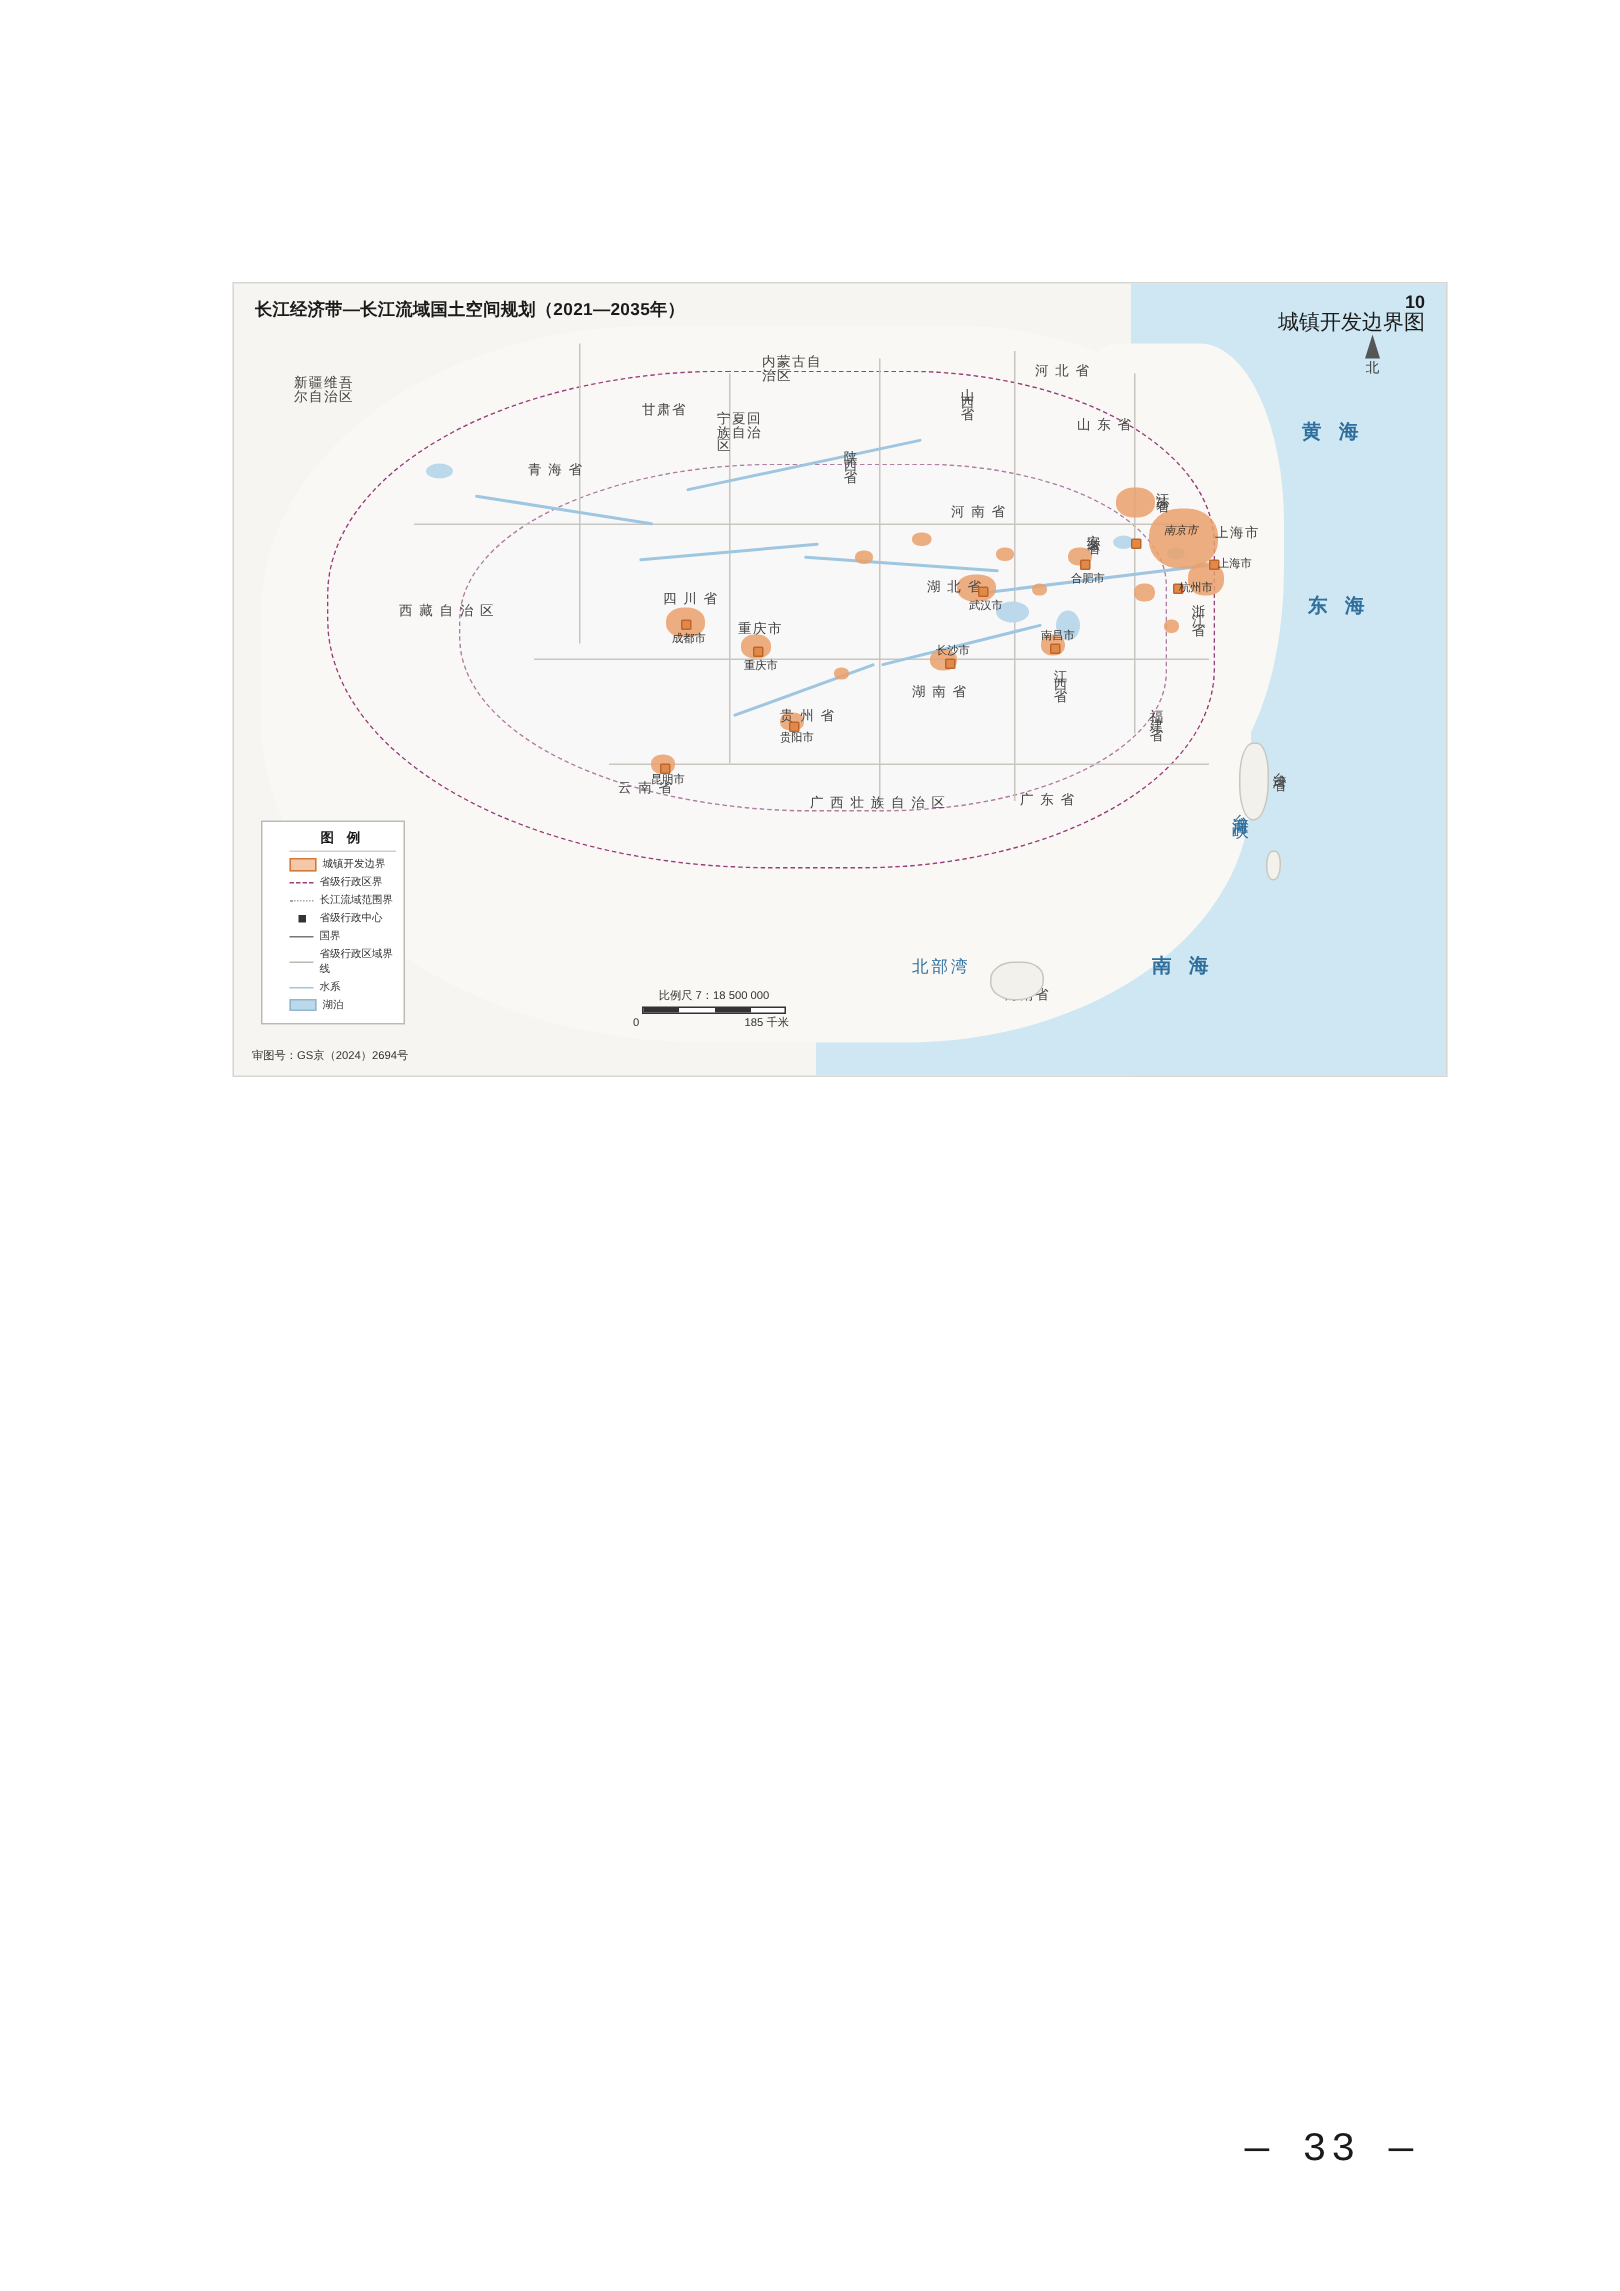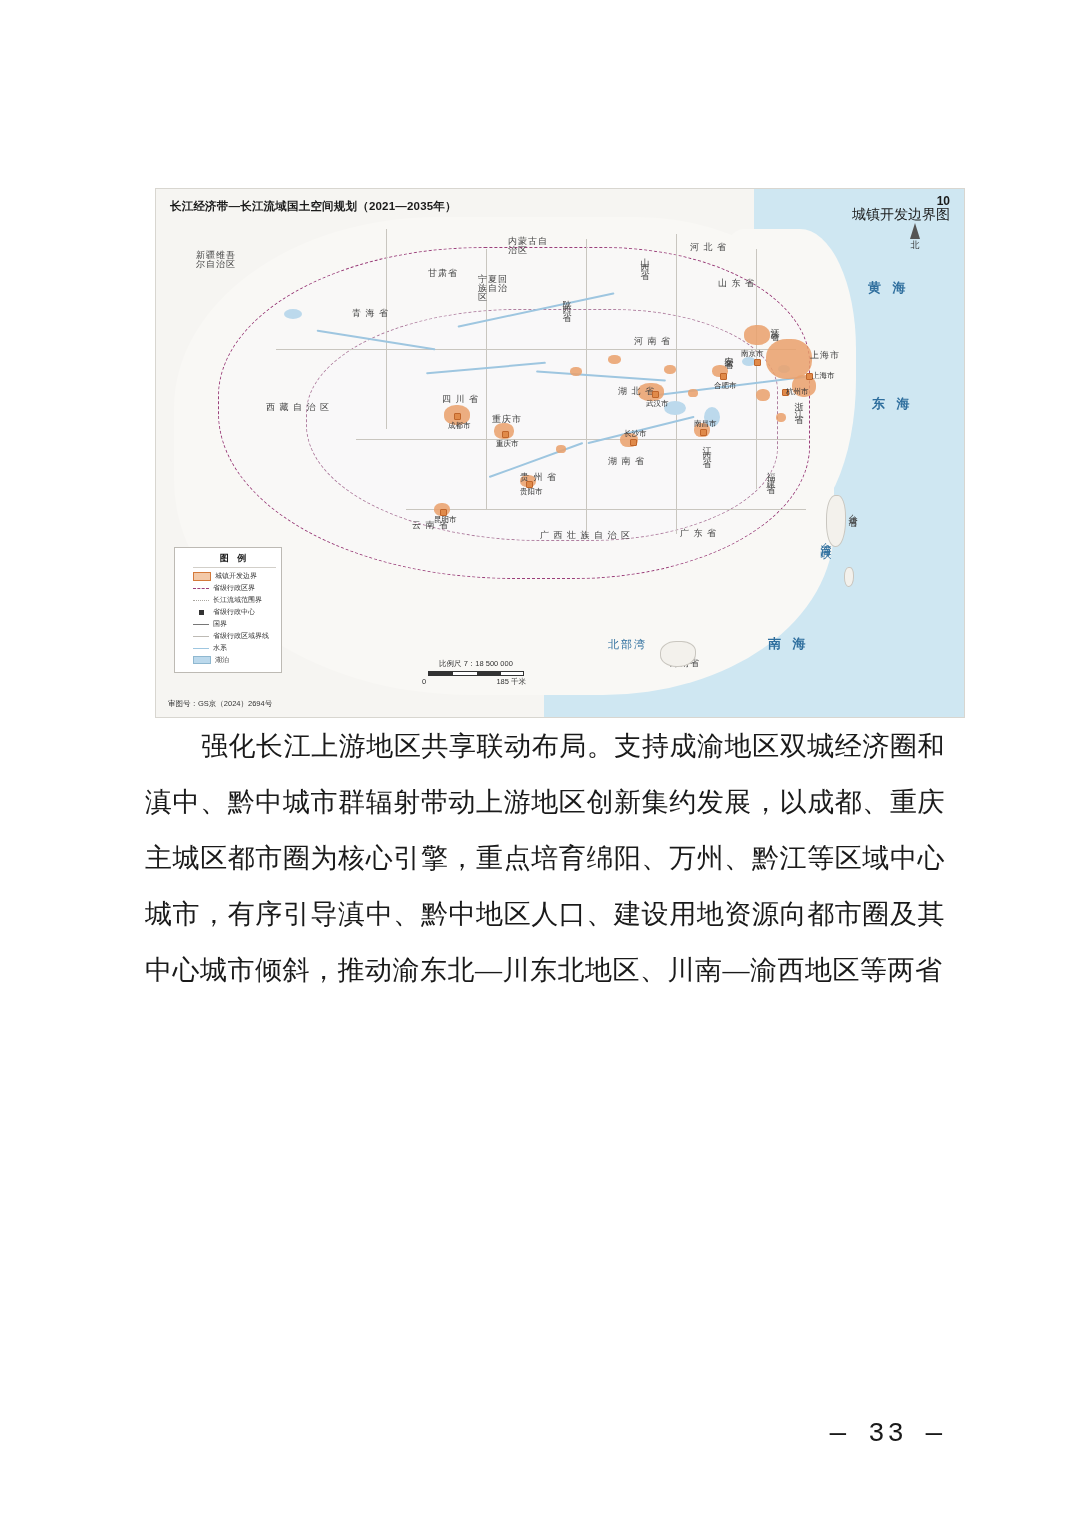--- a/index.html
+++ b/index.html
@@ -154,22 +154,22 @@
   .lake {
     position: absolute;
     background: #bcd9ec;
     border-radius: 50%;
   }
 
   
   .legend {
     position: absolute;
     left: 18px;
-    bottom: 44px;
-    width: 108px;
+    bottom: 34px;
+    width: 96px;
     background: #ffffff;
     border: 1px solid #bdbab4;
     padding: 4px 5px 5px 18px;
     box-sizing: border-box;
   }
   .legend-title {
     font-family: "Liberation Sans", sans-serif;
     font-size: 9px;
     font-weight: bold;
     text-align: center;
@@ -344,21 +344,21 @@
       <div class="prov-label v" style="left:690px; top:318px; height:26px;">台湾省</div>
       <div class="prov-label" style="left:514px; top:468px;">海南省</div>
 
       <div class="city-dot" style="left:298px; top:224px;"></div>
       <div class="city-name" style="left:292px; top:232px;">成都市</div>
       <div class="city-dot" style="left:346px; top:242px;"></div>
       <div class="city-name" style="left:340px; top:250px;">重庆市</div>
       <div class="city-dot" style="left:496px; top:202px;"></div>
       <div class="city-name" style="left:490px; top:210px;">武汉市</div>
       <div class="city-dot" style="left:598px; top:170px;"></div>
-      <div class="city-name" style="left:585px; top:160px;">南京市</div>
+      <div class="city-name" style="left:620px; top:160px;font-style:italic;">南京市</div>
       <div class="city-dot" style="left:650px; top:184px;"></div>
       <div class="city-name" style="left:656px; top:182px;">上海市</div>
       <div class="city-dot" style="left:626px; top:200px;"></div>
       <div class="city-name" style="left:630px; top:198px;">杭州市</div>
       <div class="city-dot" style="left:564px; top:184px;"></div>
       <div class="city-name" style="left:558px; top:192px;">合肥市</div>
       <div class="city-dot" style="left:544px; top:240px;"></div>
       <div class="city-name" style="left:538px; top:230px;">南昌市</div>
       <div class="city-dot" style="left:474px; top:250px;"></div>
       <div class="city-name" style="left:468px; top:240px;">长沙市</div>
@@ -433,16 +433,15 @@
           <span>0</span>
           <span>185 千米</span>
         </div>
       </div>
 
       <div class="approval">审图号：GS京（2024）2694号</div>
     </div>
   </div>
 
 
-  <p class="para indent">强化长江上游地区共享联动布局。支持成渝地区双城经济圈和滇中、黔中城市群辐射带动上游地区创新集约发展，以成都、重庆主城区都市圈为核心引擎，重点培育绵阳、万州、黔江等区域中心城市，有序引导滇中、黔中地区人口、建设用地资源向都市圈及其中心城市倾斜，推动渝东北—川东北地区、川南—渝西地区等两省</p>
 
   <div class="page-number">— 33 —</div>
 </div>
 
 </body></html>

